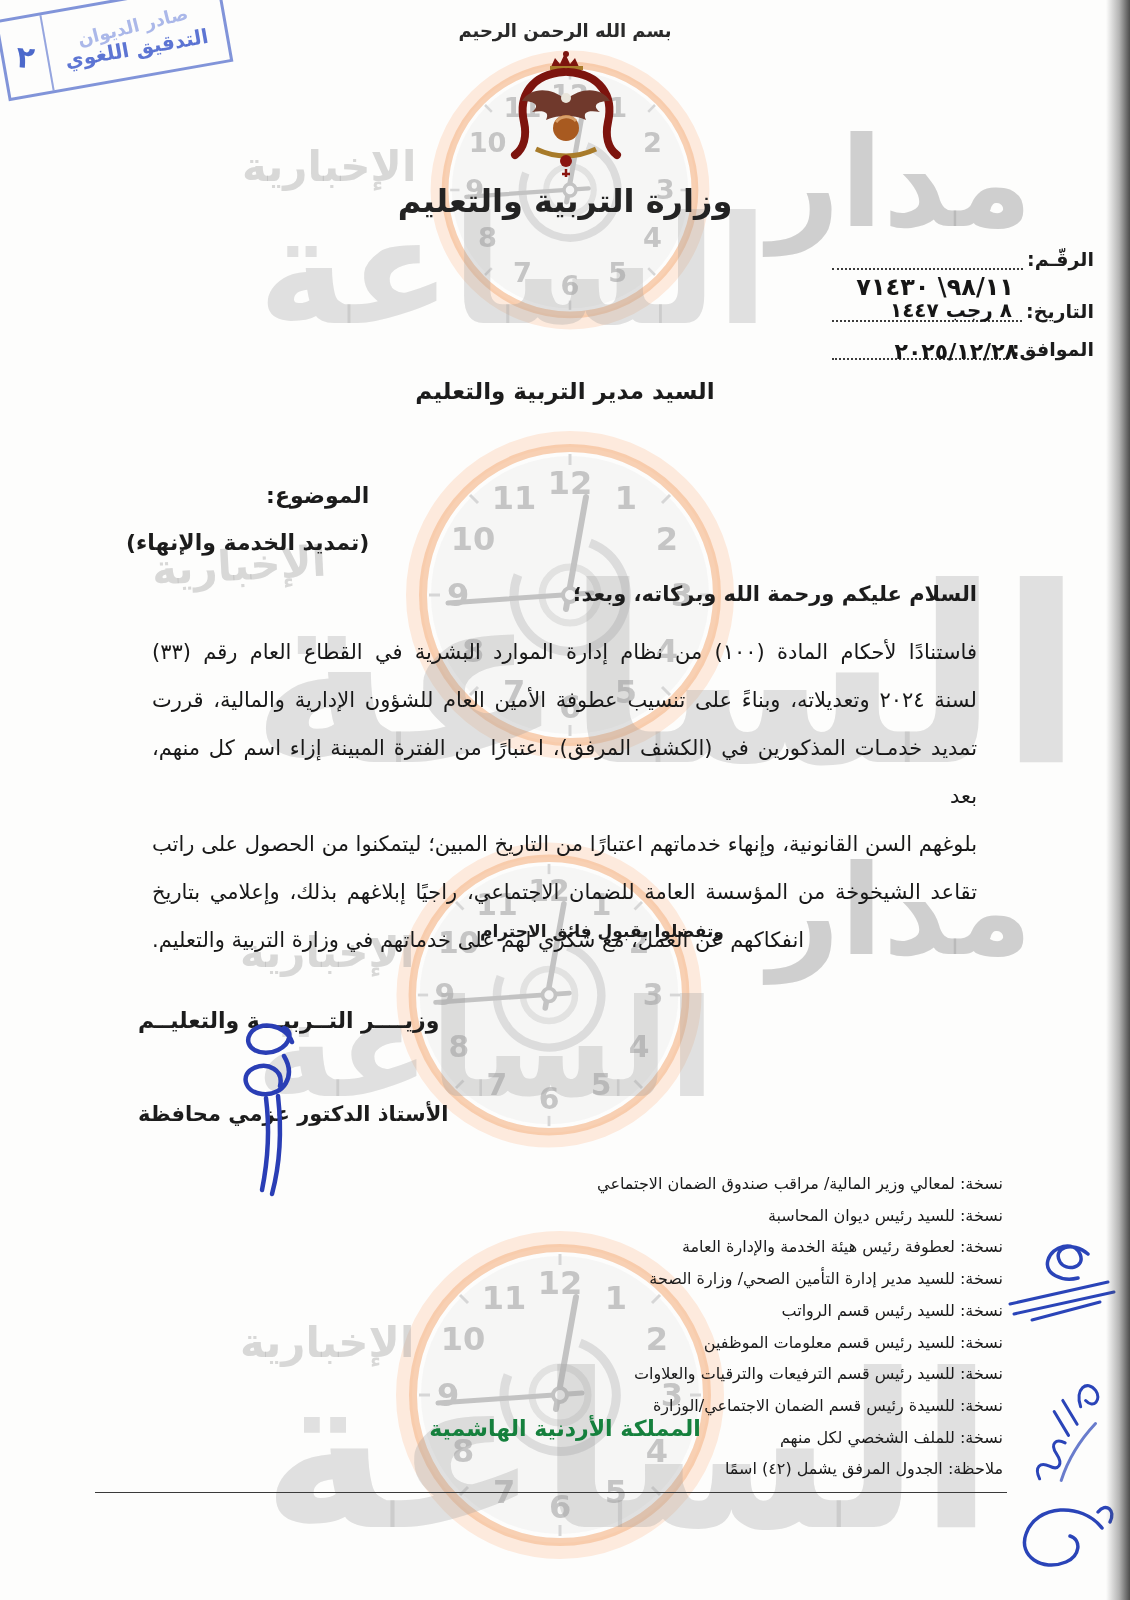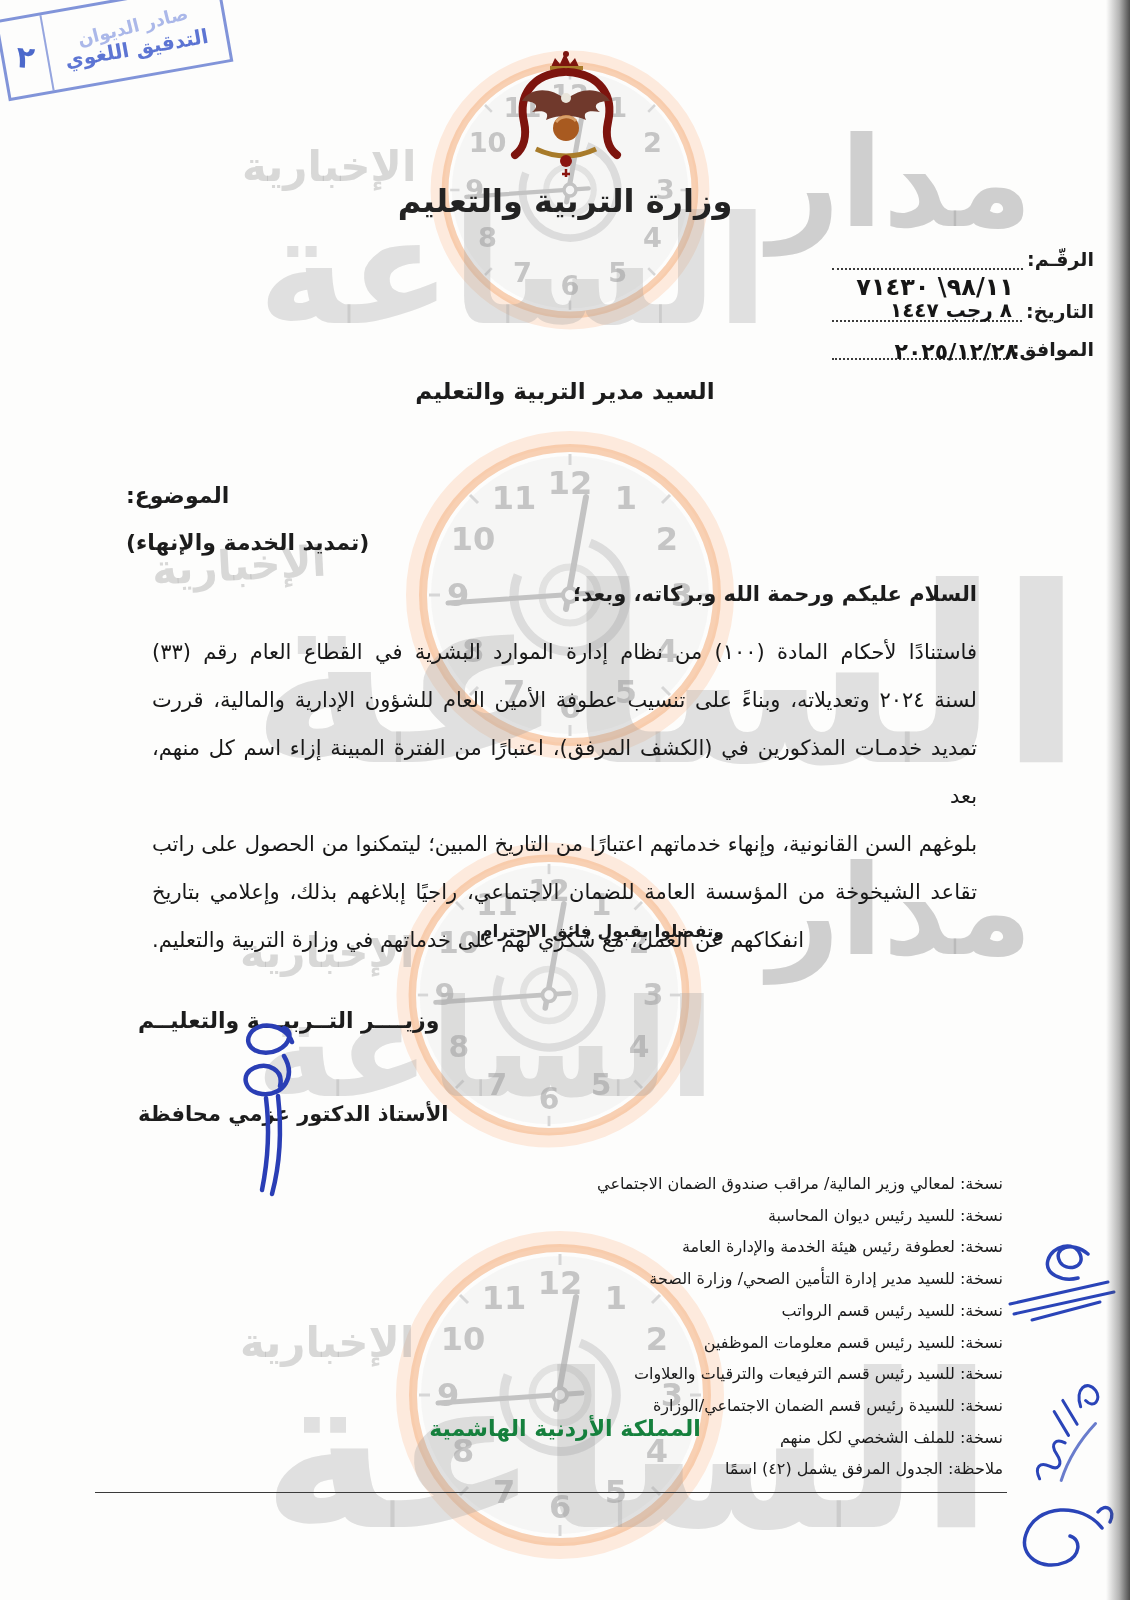--- a/index.html
+++ b/index.html
@@ -33,21 +33,21 @@
   .dots{flex:1;border-bottom:2px dotted #3c3c3c;margin-right:4px;height:16px;}
   .ref-row1{margin-bottom:30px;}
   .ref-row2{margin-bottom:16px;}
   .refv{position:absolute;white-space:nowrap;color:#161616;}
   .refv1{top:25px;right:80px;font-size:24px;font-weight:bold;}
   .refv2{top:-2px;right:82px;font-size:20px;font-weight:bold;}
   .refv3{top:1px;right:76px;font-size:22px;font-weight:bold;}
 
   .addressee{top:378px;font-size:23px;font-weight:bold;}
 
-  .subject{left:126px;top:472px;direction:rtl;text-align:left;font-size:22px;font-weight:bold;line-height:47px;white-space:nowrap;}
+  .subject{left:126px;top:472px;direction:rtl;text-align:right;font-size:22px;font-weight:bold;line-height:47px;white-space:nowrap;}
 
   .greeting{right:153px;top:582px;font-size:21px;font-weight:bold;}
 
   .body-par{left:152px;right:153px;top:628px;font-size:21px;line-height:48px;color:#181818;}
   .body-par .bline{text-align:justify;text-align-last:justify;white-space:normal;}
   .body-par .bline:last-child{text-align-last:auto;text-align:left;}
 
   .closing{left:480px;top:921px;font-size:17px;font-weight:bold;white-space:nowrap;}
 
   .sig-title{left:138px;top:1008px;font-size:22px;font-weight:bold;white-space:nowrap;}
@@ -132,20 +132,21 @@
     <div class="wm-text wm-saa" style="left:250px;top:555px;font-size:245px;">الساعة</div>
     <div class="wm-text wm-madar" style="left:768px;top:848px;">مدار</div>
     <div class="wm-text wm-ikh" style="left:240px;top:932px;">الإخبارية</div>
     <div class="wm-text wm-saa" style="left:256px;top:982px;font-size:135px;">الساعة</div>
     <div class="wm-text wm-ikh" style="left:240px;top:1322px;">الإخبارية</div>
     <div class="wm-text wm-saa" style="left:262px;top:1345px;font-size:215px;">الساعة</div>
   </div>
 
   <div class="content">
 
+    <div class="abs center bismillah">بسم الله الرحمن الرحيم</div>
 
     <svg class="abs" style="left:480px;top:48px;" width="170" height="132" viewBox="0 0 170 132">
       <path d="M71,19 l4,-9 5,6 5,-11 5,11 5,-6 4,9 z" fill="#7d140e"></path>
       <rect x="70" y="18" width="33" height="4" fill="#a87b2a"></rect>
       <circle cx="86" cy="6" r="3" fill="#7d140e"></circle>
       <path d="M84,24 C52,26 38,48 44,74 C47,88 44,100 35,107" stroke="#7d140e" stroke-width="8" fill="none" stroke-linecap="round"></path>
       <path d="M88,24 C120,26 134,48 128,74 C125,88 128,100 137,107" stroke="#7d140e" stroke-width="8" fill="none" stroke-linecap="round"></path>
       <path d="M86,52 C70,38 50,40 42,53 C56,53 60,58 52,64 C64,62 70,64 66,72 C76,68 82,67 86,72 C90,67 96,68 106,72 C102,64 108,62 120,64 C112,58 116,53 130,53 C122,40 102,38 86,52 Z" fill="#70392c"></path>
       <circle cx="86" cy="50" r="5" fill="#e9e5db"></circle>
       <circle cx="86" cy="80" r="13" fill="#a85a20"></circle>

